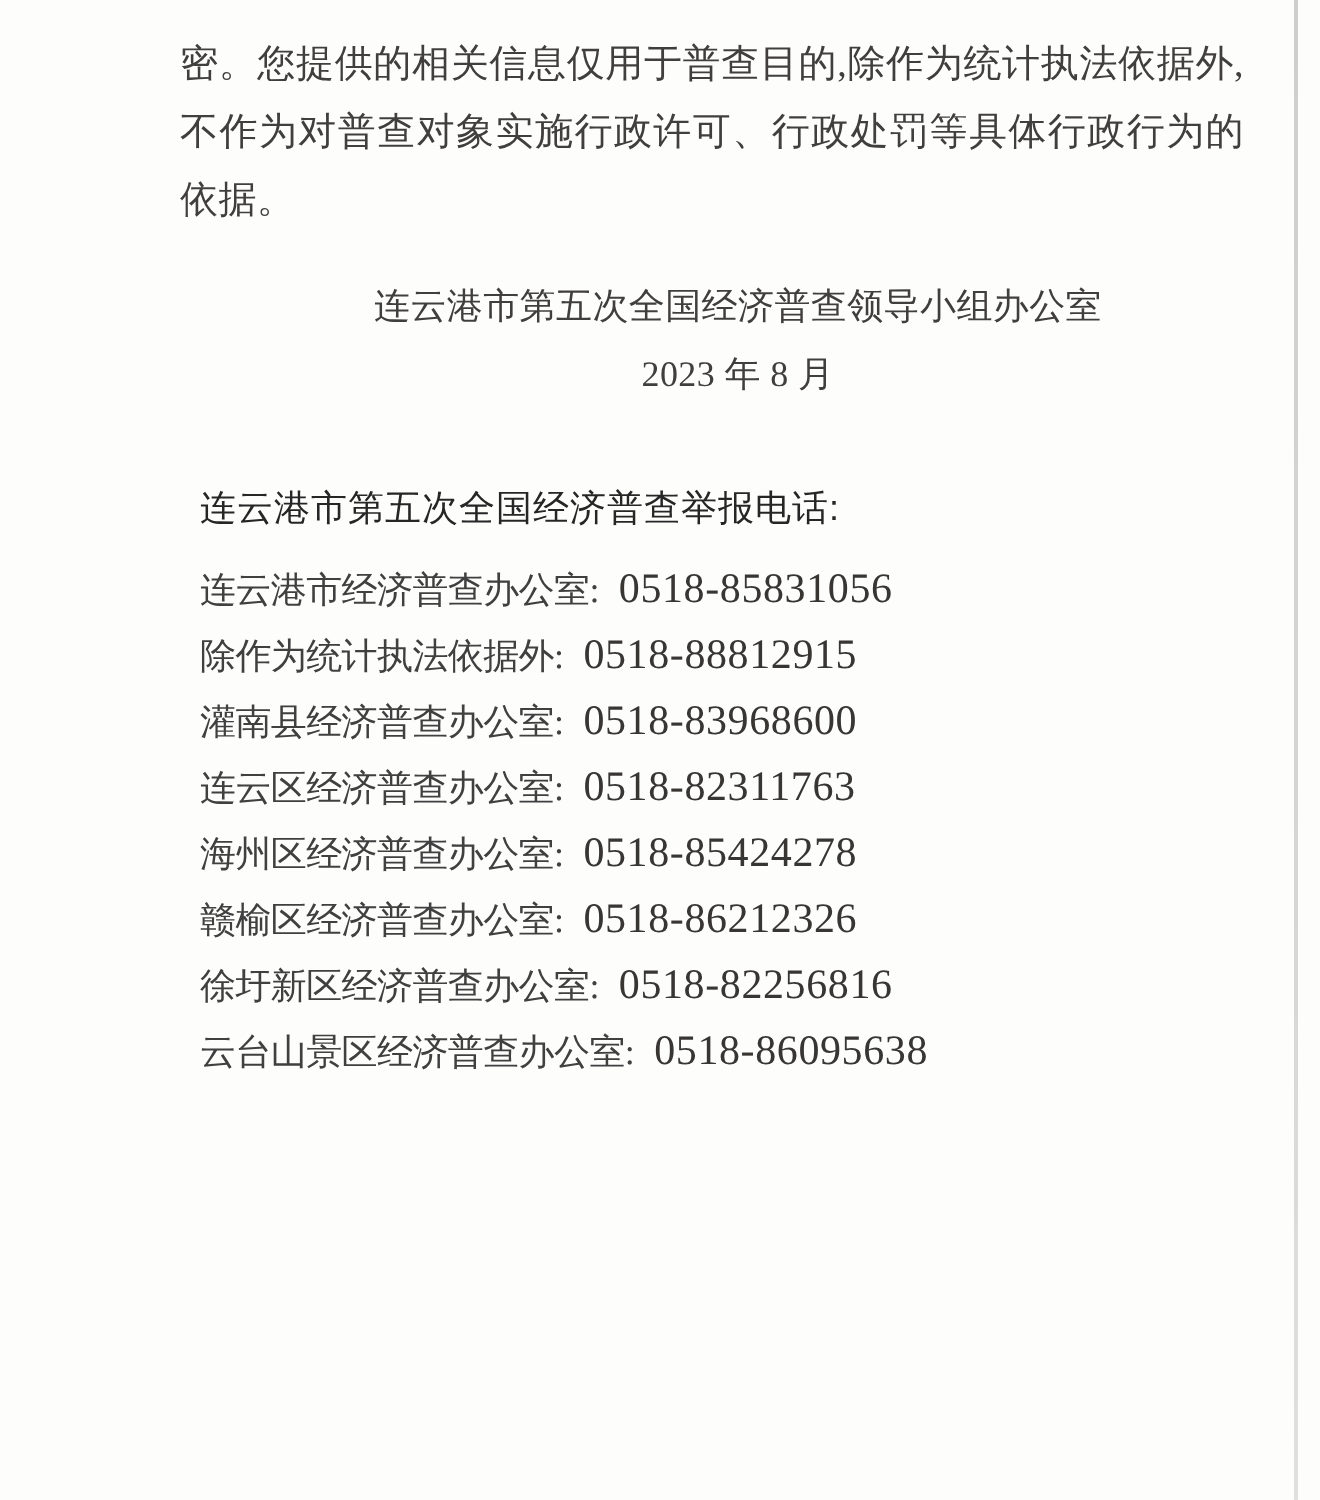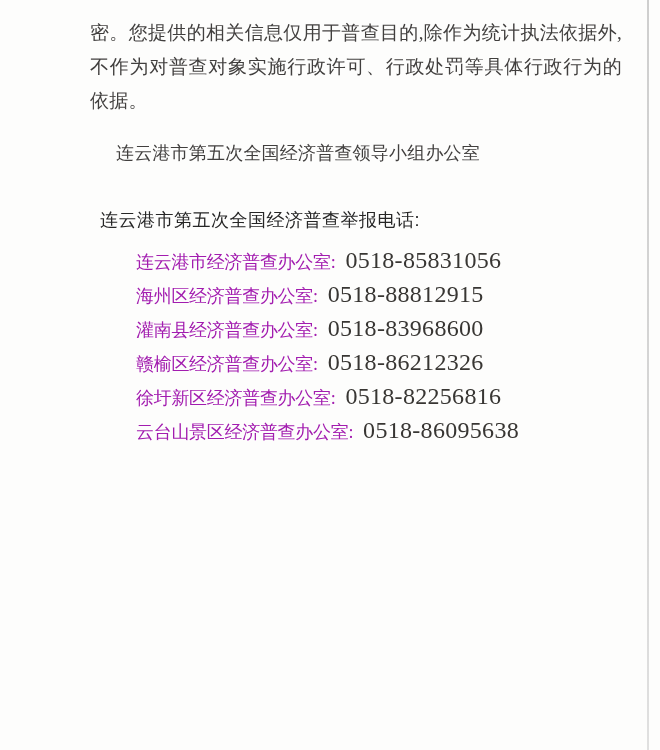--- a/index.html
+++ b/index.html
@@ -37,21 +37,21 @@
     text-align: justify;
     text-justify: inter-character;
     letter-spacing: 0.2px;
   }
   .para.indent {
     text-indent: 2em;
   }
   .signature-block {
     margin-top: 18px;
     padding-left: 26px;
-    text-align: left;
+    text-align: center;
     font-size: 18px;
     line-height: 34px;
     letter-spacing: 0.2px;
   }
   .hotline-section {
     margin-top: 36px;
     padding-left: 10px;
   }
   .hotline-heading {
     margin: 0 0 10px 0;
@@ -62,56 +62,62 @@
     color: #262626;
     letter-spacing: 0.5px;
   }
   .hotline-row {
     font-size: 18px;
     line-height: 32px;
     letter-spacing: -0.3px;
     white-space: nowrap;
   }
   .hotline-office {
-    color: #a21caf;
-    margin-left: 36px;
+    color: #404040;
   }
   .hotline-phone {
     margin-left: 10px;
-    font-size: 24px;
+    font-size: 21px;
     letter-spacing: 0.3px;
     color: #383633;
   }
 </style>
 </head>
 <body>
 
 <div class="page">
   <div class="scan-edge"></div>
 
   <div class="content">
 
     <p class="para">密。您提供的相关信息仅用于普查目的,除作为统计执法依据外,不作为对普查对象实施行政许可、行政处罚等具体行政行为的依据。</p>
 
 
     <div class="signature-block">
       <div>连云港市第五次全国经济普查领导小组办公室</div>
+      <div>2023 年 8 月</div>
     </div>
 
     <div class="hotline-section">
       <p class="hotline-heading">连云港市第五次全国经济普查举报电话:</p>
 
       <div class="hotline-row">
         <span class="hotline-office">连云港市经济普查办公室:</span><span class="hotline-phone">0518-85831056</span>
       </div>
       <div class="hotline-row">
-        <span class="hotline-office">海州区经济普查办公室:</span><span class="hotline-phone">0518-88812915</span>
+        <span class="hotline-office">除作为统计执法依据外:</span><span class="hotline-phone">0518-88812915</span>
       </div>
       <div class="hotline-row">
         <span class="hotline-office">灌南县经济普查办公室:</span><span class="hotline-phone">0518-83968600</span>
+      </div>
+      <div class="hotline-row">
+        <span class="hotline-office">连云区经济普查办公室:</span><span class="hotline-phone">0518-82311763</span>
+      </div>
+      <div class="hotline-row">
+        <span class="hotline-office">海州区经济普查办公室:</span><span class="hotline-phone">0518-85424278</span>
       </div>
       <div class="hotline-row">
         <span class="hotline-office">赣榆区经济普查办公室:</span><span class="hotline-phone">0518-86212326</span>
       </div>
       <div class="hotline-row">
         <span class="hotline-office">徐圩新区经济普查办公室:</span><span class="hotline-phone">0518-82256816</span>
       </div>
       <div class="hotline-row">
         <span class="hotline-office">云台山景区经济普查办公室:</span><span class="hotline-phone">0518-86095638</span>
       </div>

